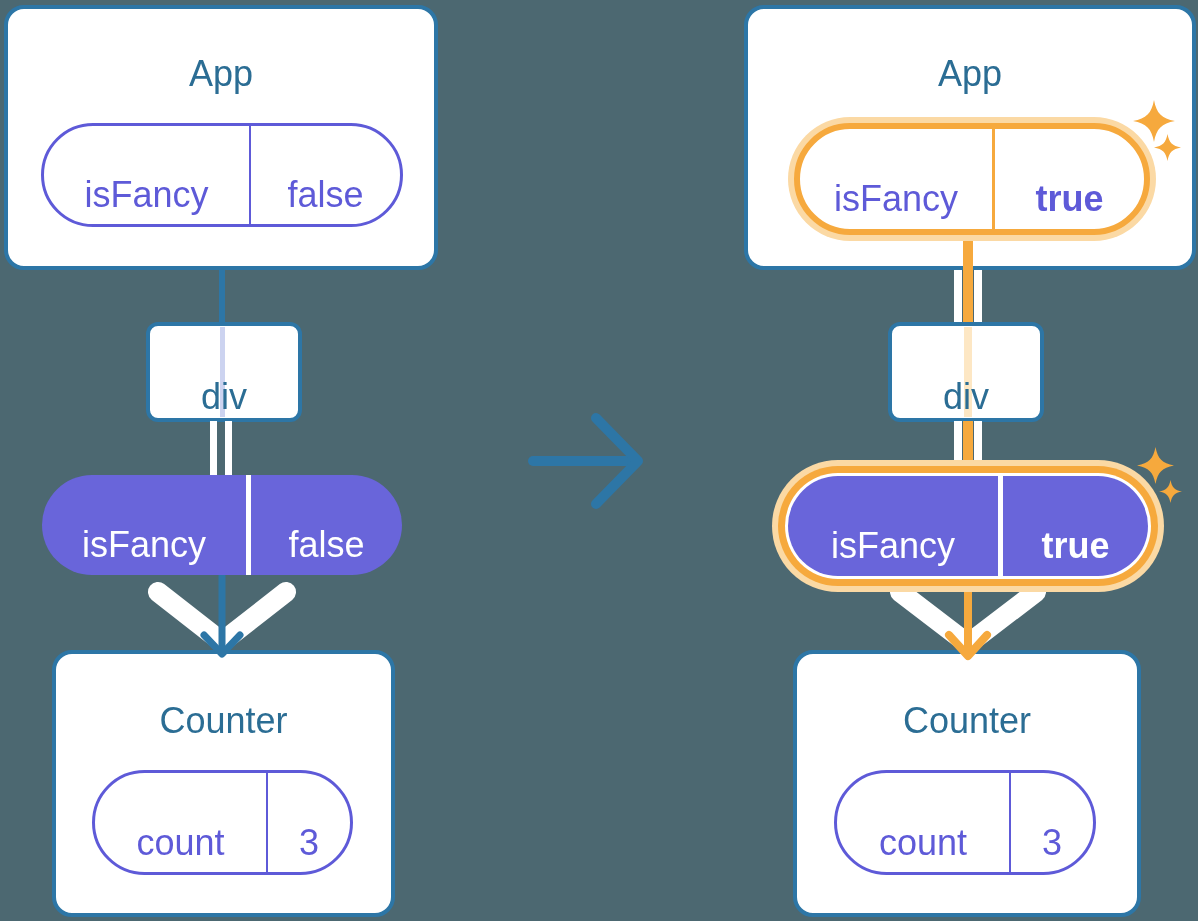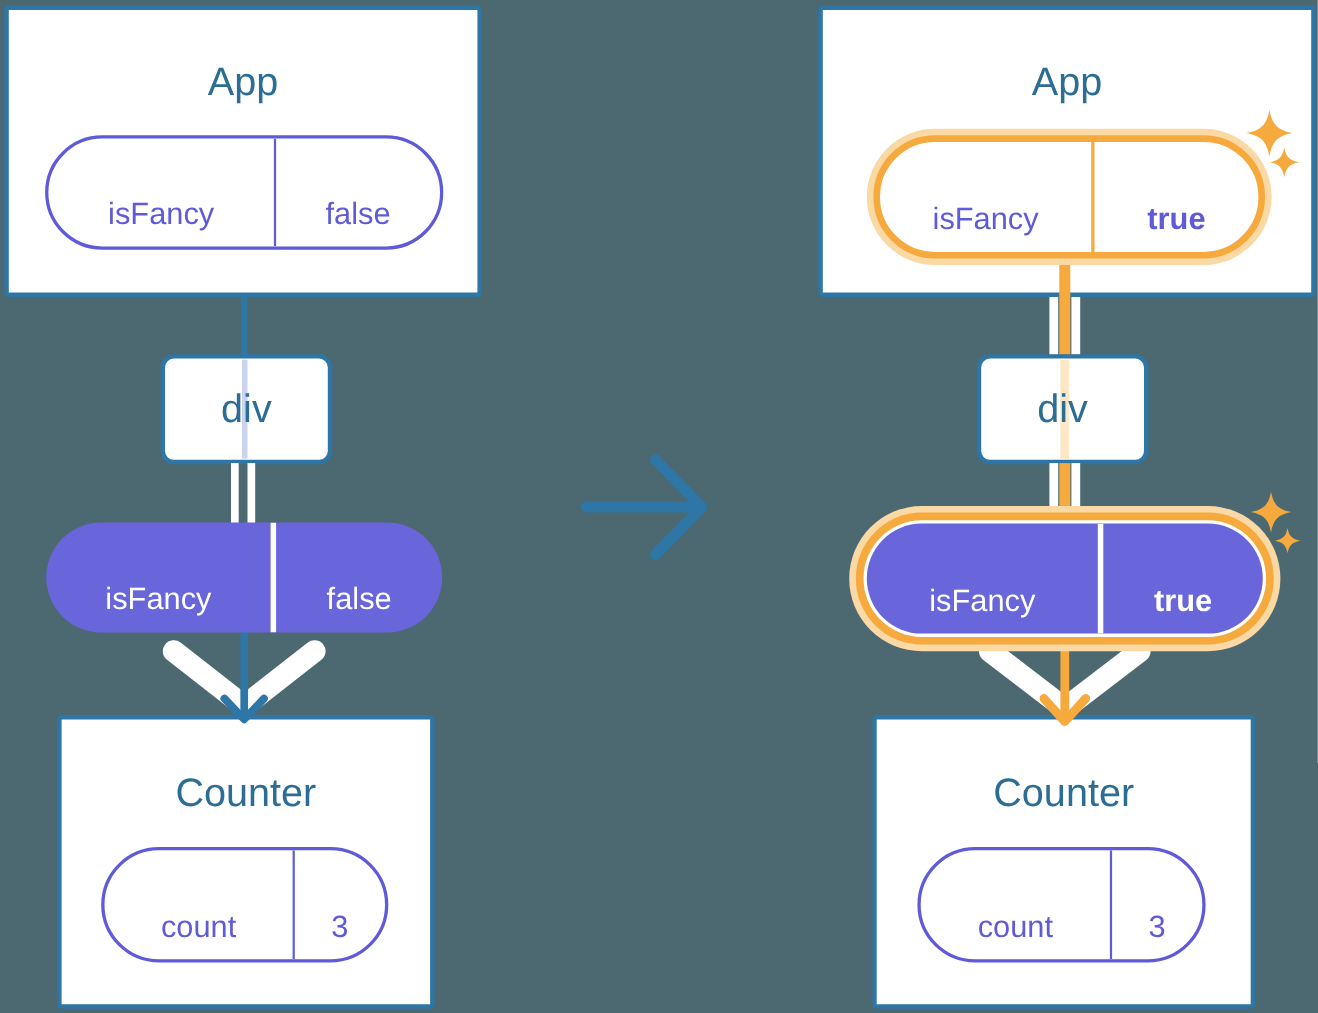--- a/index.html
+++ b/index.html
@@ -4,27 +4,27 @@
 <style>
   :root{
     --bg:#4c6871; --teal:#2d76a6; --title:#2b6d94;
     --purple:#5e5ad8; --purple-fill:#6965da; --lavender:#ccd3f0;
     --orange:#f6a93d; --orange-glow:#fbd9a4; --orange-faint:#fde7c4;
   }
   html,body{margin:0;padding:0;}
   body{font-family:"Liberation Sans",sans-serif;}
   #stage{position:relative;width:1198px;height:921px;background:var(--bg);overflow:hidden;}
 
-  .card{position:absolute;background:#fff;border:4px solid var(--teal);border-radius:4px;box-sizing:border-box;}
-  .card.small{border-radius:12px;display:flex;align-items:center;justify-content:center;}
+  .card{position:absolute;background:#fff;border:4px solid var(--teal);border-radius:20px;box-sizing:border-box;}
+  .card.small{border-radius:12px;display:flex;align-items:flex-end;justify-content:center;}
   .card-title{position:absolute;left:0;right:0;text-align:center;font-size:36px;font-weight:500;color:var(--title);z-index:2;}
   .div-label{position:relative;z-index:6;font-size:36px;font-weight:500;color:var(--title);}
 
   .pill{position:absolute;box-sizing:border-box;display:flex;align-items:stretch;overflow:hidden;}
-  .pill .seg{display:flex;align-items:center;justify-content:center;font-size:28px;margin-top:40px;}
+  .pill .seg{display:flex;align-items:center;justify-content:center;font-size:36px;margin-top:40px;}
   .pill .seg.grow{flex:1;text-align:right;}
   .pill .vr{flex:0 0 auto;}
   .pill-outline{background:#fff;border:3px solid var(--purple);border-radius:54px;color:var(--purple);}
   .pill-outline .vr{width:2px;background:var(--purple);}
   .pill-outline.orange{border:6px solid var(--orange);border-radius:58px;box-shadow:0 0 0 6px var(--orange-glow);z-index:6;}
   .pill-outline.orange .vr{width:3px;background:var(--orange);}
   .pill-solid{background:var(--purple-fill);border-radius:50px;color:#fff;z-index:6;}
   .pill-solid .vr{width:5px;background:#fff;}
   .pill-solid.highlight{box-shadow:0 0 0 3px #fff,0 0 0 10px var(--orange),0 0 0 16px var(--orange-glow);}
   .bold{font-weight:700;}

